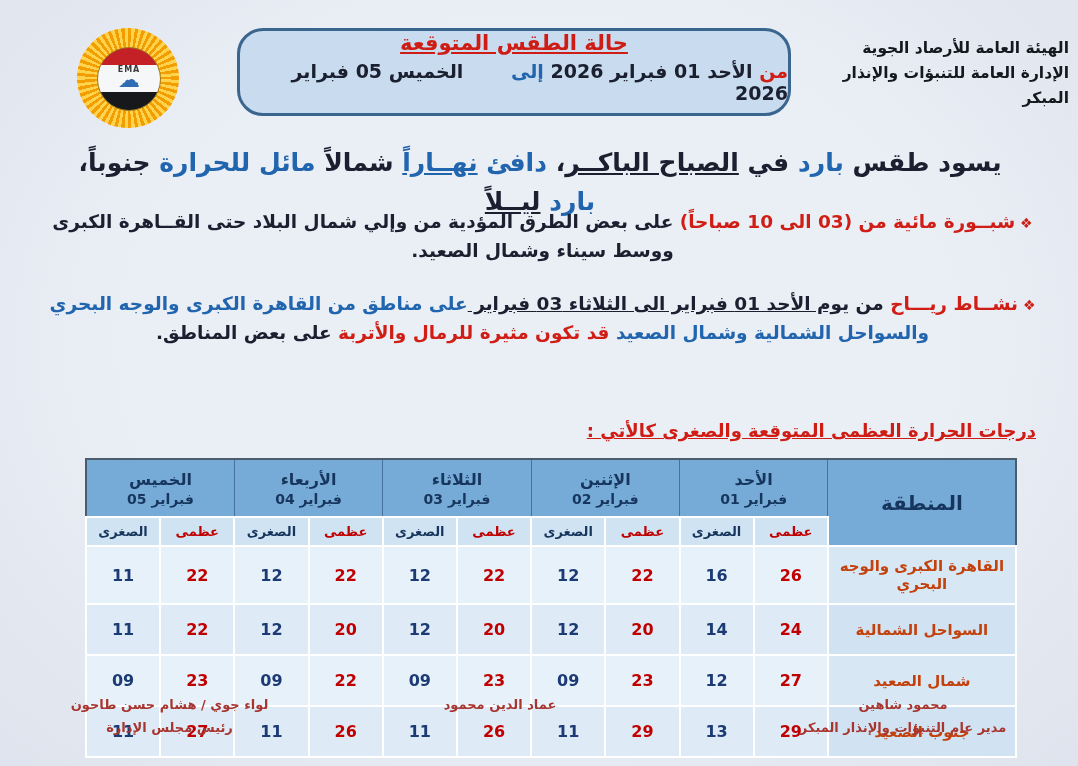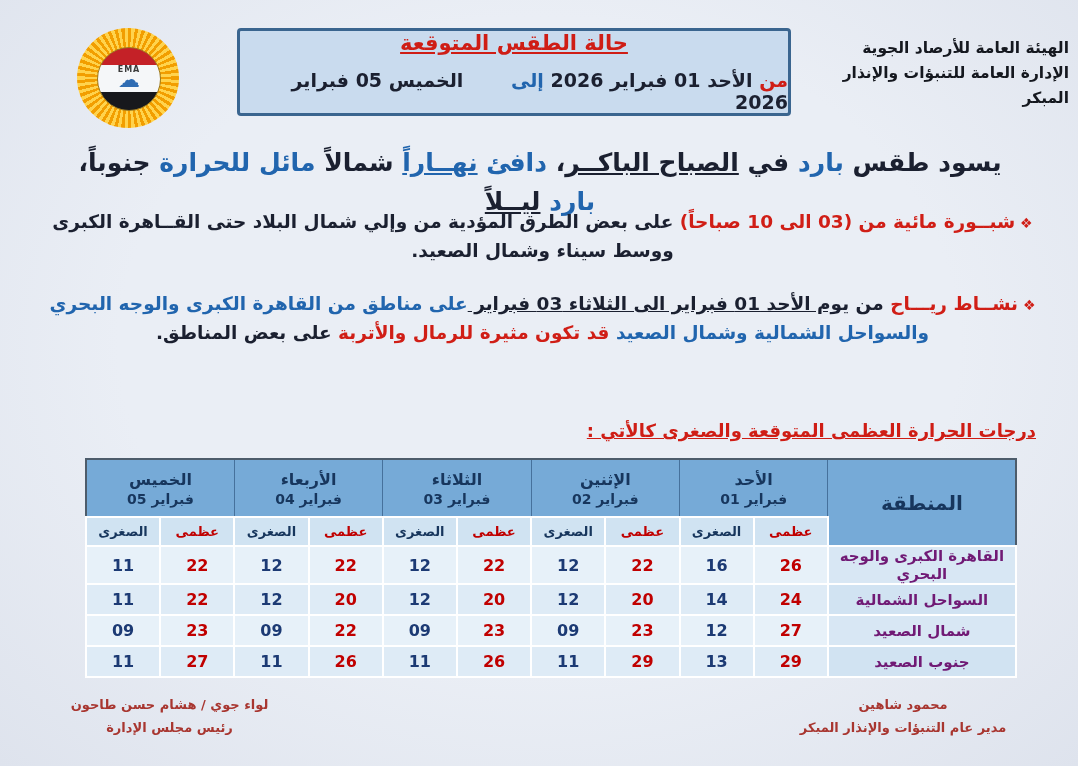--- a/index.html
+++ b/index.html
@@ -12,22 +12,22 @@
   .logo{position:absolute;left:77px;top:28px;width:102px;height:100px}
   .sun{position:absolute;inset:0;border-radius:50%;
     background:repeating-conic-gradient(#f29e00 0deg 4deg,#ffd34d 4deg 8deg);}
   .emblem{position:absolute;left:20px;top:19px;width:62px;height:62px;border-radius:50%;
     background:linear-gradient(180deg,#c42127 0%,#c42127 28%,#f5f7f9 28%,#f5f7f9 71%,#17181c 71%,#17181c 100%);
     overflow:hidden;display:flex;flex-direction:column;align-items:center;border:1px solid #9c7a20}
   .emblem-text{margin-top:18px;font-size:8px;font-weight:bold;color:#3a3a3a;letter-spacing:1px;line-height:1}
   .cloud{color:#2f6cb3;font-size:22px;line-height:.85;margin-top:-3px}
   
   .title-box{position:absolute;left:237px;top:28px;width:548px;height:82px;
-    background:#c9dbee;border:3px solid #3a658f;border-radius:4px;
-    display:flex;flex-direction:column;justify-content:space-between;align-items:center;gap:5px}
+    background:#c9dbee;border:3px solid #3a658f;border-radius:26px;
+    display:flex;flex-direction:column;justify-content:flex-start;align-items:center;gap:5px}
   .title-main{font-size:21px;font-weight:bold;text-decoration:underline}
   .title-date{font-size:19px;font-weight:bold;direction:rtl}
   .org{position:absolute;left:793px;top:36px;width:276px;text-align:right;direction:rtl;
     font-weight:bold;font-size:15.5px;color:#15181f;line-height:1.6}
   
   .para{position:absolute;direction:rtl;text-align:center;font-weight:bold;line-height:1.55}
   #p-intro{top:144px;left:70px;right:68px;font-size:25px}
   #p-fog{top:208px;left:45px;right:38px;font-size:18.5px}
   #p-wind{top:290px;left:45px;right:38px;font-size:18.5px}
   .heading{position:absolute;top:420px;right:42px;direction:rtl;font-size:18px;font-weight:bold;
@@ -35,21 +35,21 @@
   
   table{position:absolute;top:458px;left:85px;width:930px;table-layout:fixed;direction:rtl;
     border-collapse:collapse;font-weight:bold;border:2px solid #4d5c6b;background:#e7f1f9}
   thead tr.days th{background:#76aad7;color:#17365d;border:1px solid #46719c;height:56px;padding:0}
   th.region-h{background:#76aad7;color:#17365d;font-size:20px;border:1px solid #46719c}
   .day-name{font-size:16px;line-height:1.45}
   .day-date{font-size:14px;line-height:1.2}
   tr.sub th{background:#d0e3f2;font-size:13px;height:25px;border:2px solid #fff}
   tr.sub th.max-h{color:#c00000}
   tr.sub th.min-h{color:#17365d}
-  tbody th.region{background:#d8e7f4;color:#701a75;font-size:15px;height:29px;border:2px solid #fff;padding:0 4px}
+  tbody th.region{background:#d8e7f4;color:#c2410c;font-size:15px;height:29px;border:2px solid #fff;padding:10px 4px}
   tbody td{text-align:center;font-size:16px;border:2px solid #fff;background:#e7f1f9}
   tbody tr:nth-child(even) td{background:#deebf6}
   tbody tr:nth-child(even) th.region{background:#d1e3f2}
   tbody td.max{color:#c00000}
   tbody td.min{color:#1c3a74}
   
   .sig{position:absolute;top:694px;text-align:center;direction:rtl;color:#a83630;
     font-weight:bold;font-size:13px;line-height:1.75}
   #sig-left{left:62px;width:215px}
   #sig-mid{left:352px;width:296px}
@@ -187,17 +187,18 @@
         <td class="min">11</td>
       </tr>
     </tbody>
   </table>
 
 <div class="sig" id="sig-right">
   <div>محمود شاهين</div>
   <div>مدير عام التنبؤات والإنذار المبكر</div>
 </div>
 <div class="sig" id="sig-mid">
+  <div>عماد الدين محمود</div>
 </div>
 <div class="sig" id="sig-left">
   <div>لواء جوي / هشام حسن طاحون</div>
   <div>رئيس مجلس الإدارة</div>
 </div>
 
 </body></html>

